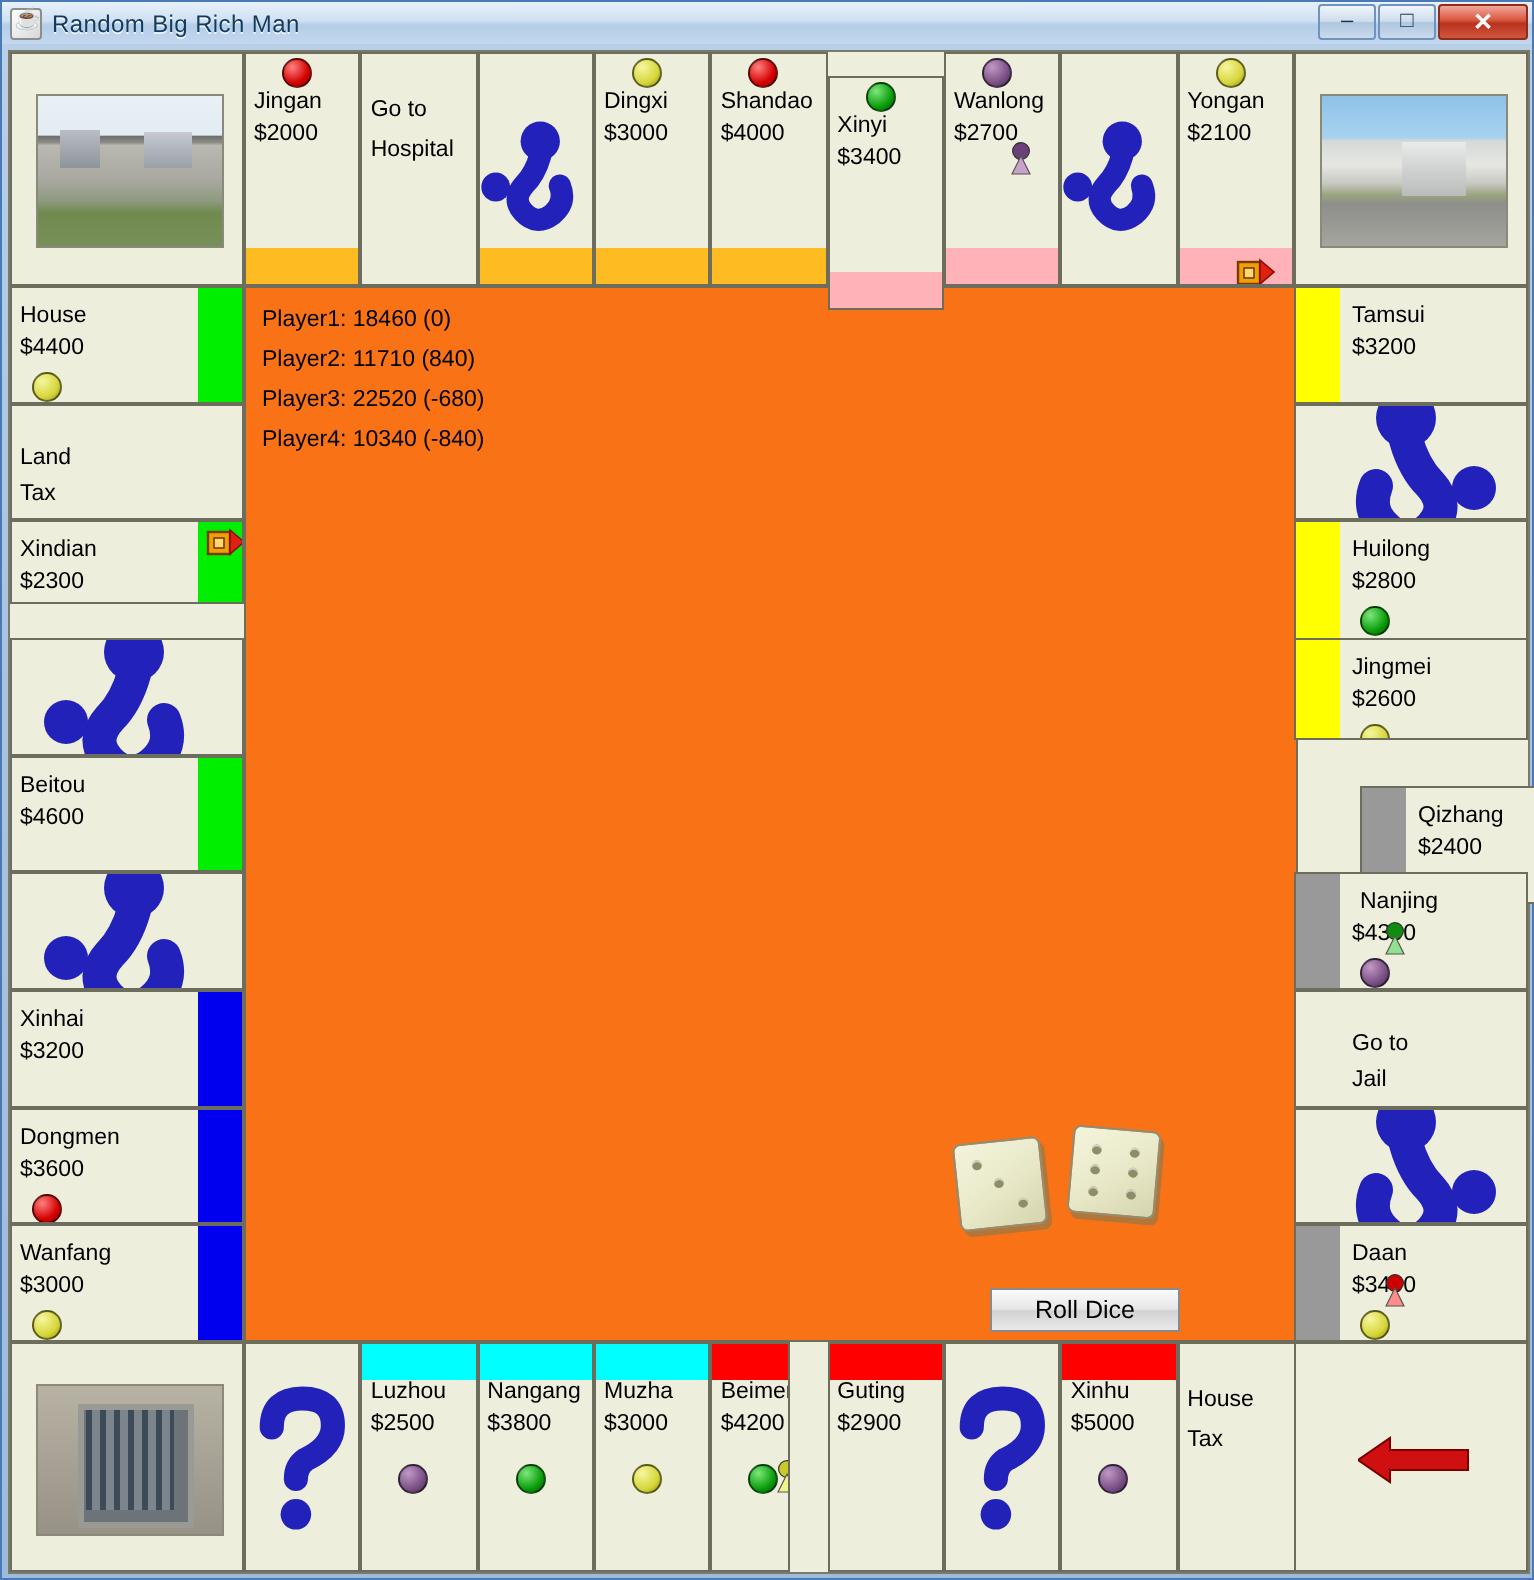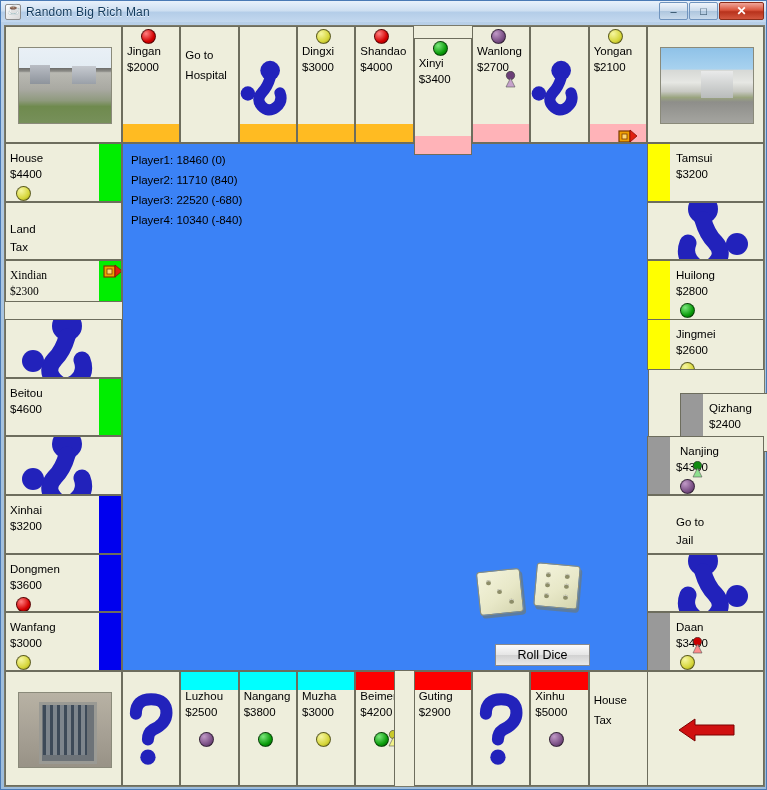--- a/index.html
+++ b/index.html
@@ -152,21 +152,21 @@
   
   .pawn { position: absolute; width: 15px; height: 17px; }
 
   
   .house-marker { position: absolute; width: 20px; height: 18px; }
 
   
   #center {
     position: absolute;
     left: 117px; top: 117px; width: 527px; height: 528px;
-    background: #3b82f6;
+    background: #f97316;
     border: 1px solid #6d6d5d;
   }
   #status {
     position: absolute; left: 8px; top: 6px;
     font-size: 11.5px; color: #000; line-height: 20px;
   }
   #dice-area { position: absolute; left: 355px; top: 418px; width: 115px; height: 70px; }
   .die {
     position: absolute; width: 44px; height: 44px;
     background: linear-gradient(145deg,#f4f4dd 0%,#e8e8c8 55%,#d4d4ae 100%);
@@ -391,21 +391,21 @@
       <div class="cell" style="left: 0px; top: 117px; width: 117px; height: 58.6667px;">
         <div class="band band-right" style="background: rgb(0, 238, 0);"></div>
         <div class="cell-label side-name">House</div>
         <div class="cell-label side-price">$4400</div>
         <div class="owner-dot dot-yellow" style="left: 10px; top: 42px;"></div>
       </div>
       <div class="cell" style="left: 0px; top: 175.667px; width: 117px; height: 58.6667px;">
         <div class="cell-label side-two-a">Land</div>
         <div class="cell-label side-two-b">Tax</div>
       </div>
-      <div class="cell" style="left: 0px; top: 234.333px; width: 117px; height: 42px; font-family: Liberation Serif, serif;">
+      <div class="cell" style="left: 0px; top: 234.333px; width: 117px; height: 42px;">
         <div class="band band-right" style="background: rgb(0, 238, 0);"></div>
         <div class="cell-label side-name">Xindian</div>
         <div class="cell-label side-price">$2300</div>
         <div class="owner-dot dot-purple" style="left: 10px; top: 42px;"></div>
         <div class="house-marker" style="right: -2px; top: 2px;"><svg width="20" height="18" viewBox="0 0 20 18">
             <rect x="1" y="3" width="11" height="11" fill="#f0a000" stroke="#7a3a00" stroke-width="1.2"></rect>
             <rect x="4" y="6" width="5" height="5" fill="#ffd870" stroke="#7a3a00" stroke-width=".8"></rect>
             <path d="M12 2 L19 8 L12 14 Z" fill="#e02010" stroke="#8b0b00" stroke-width=".8"></path>
           </svg></div>
       </div>

